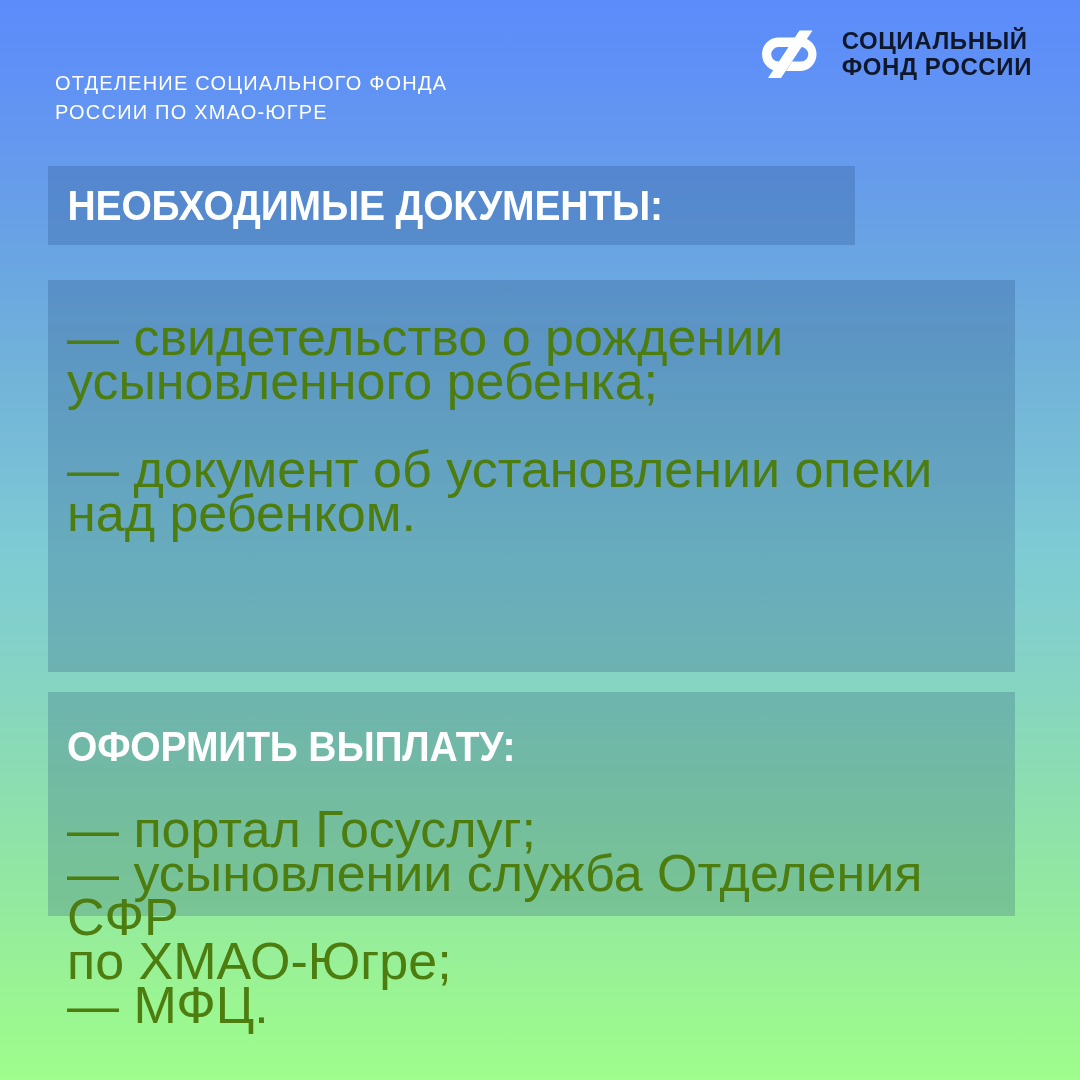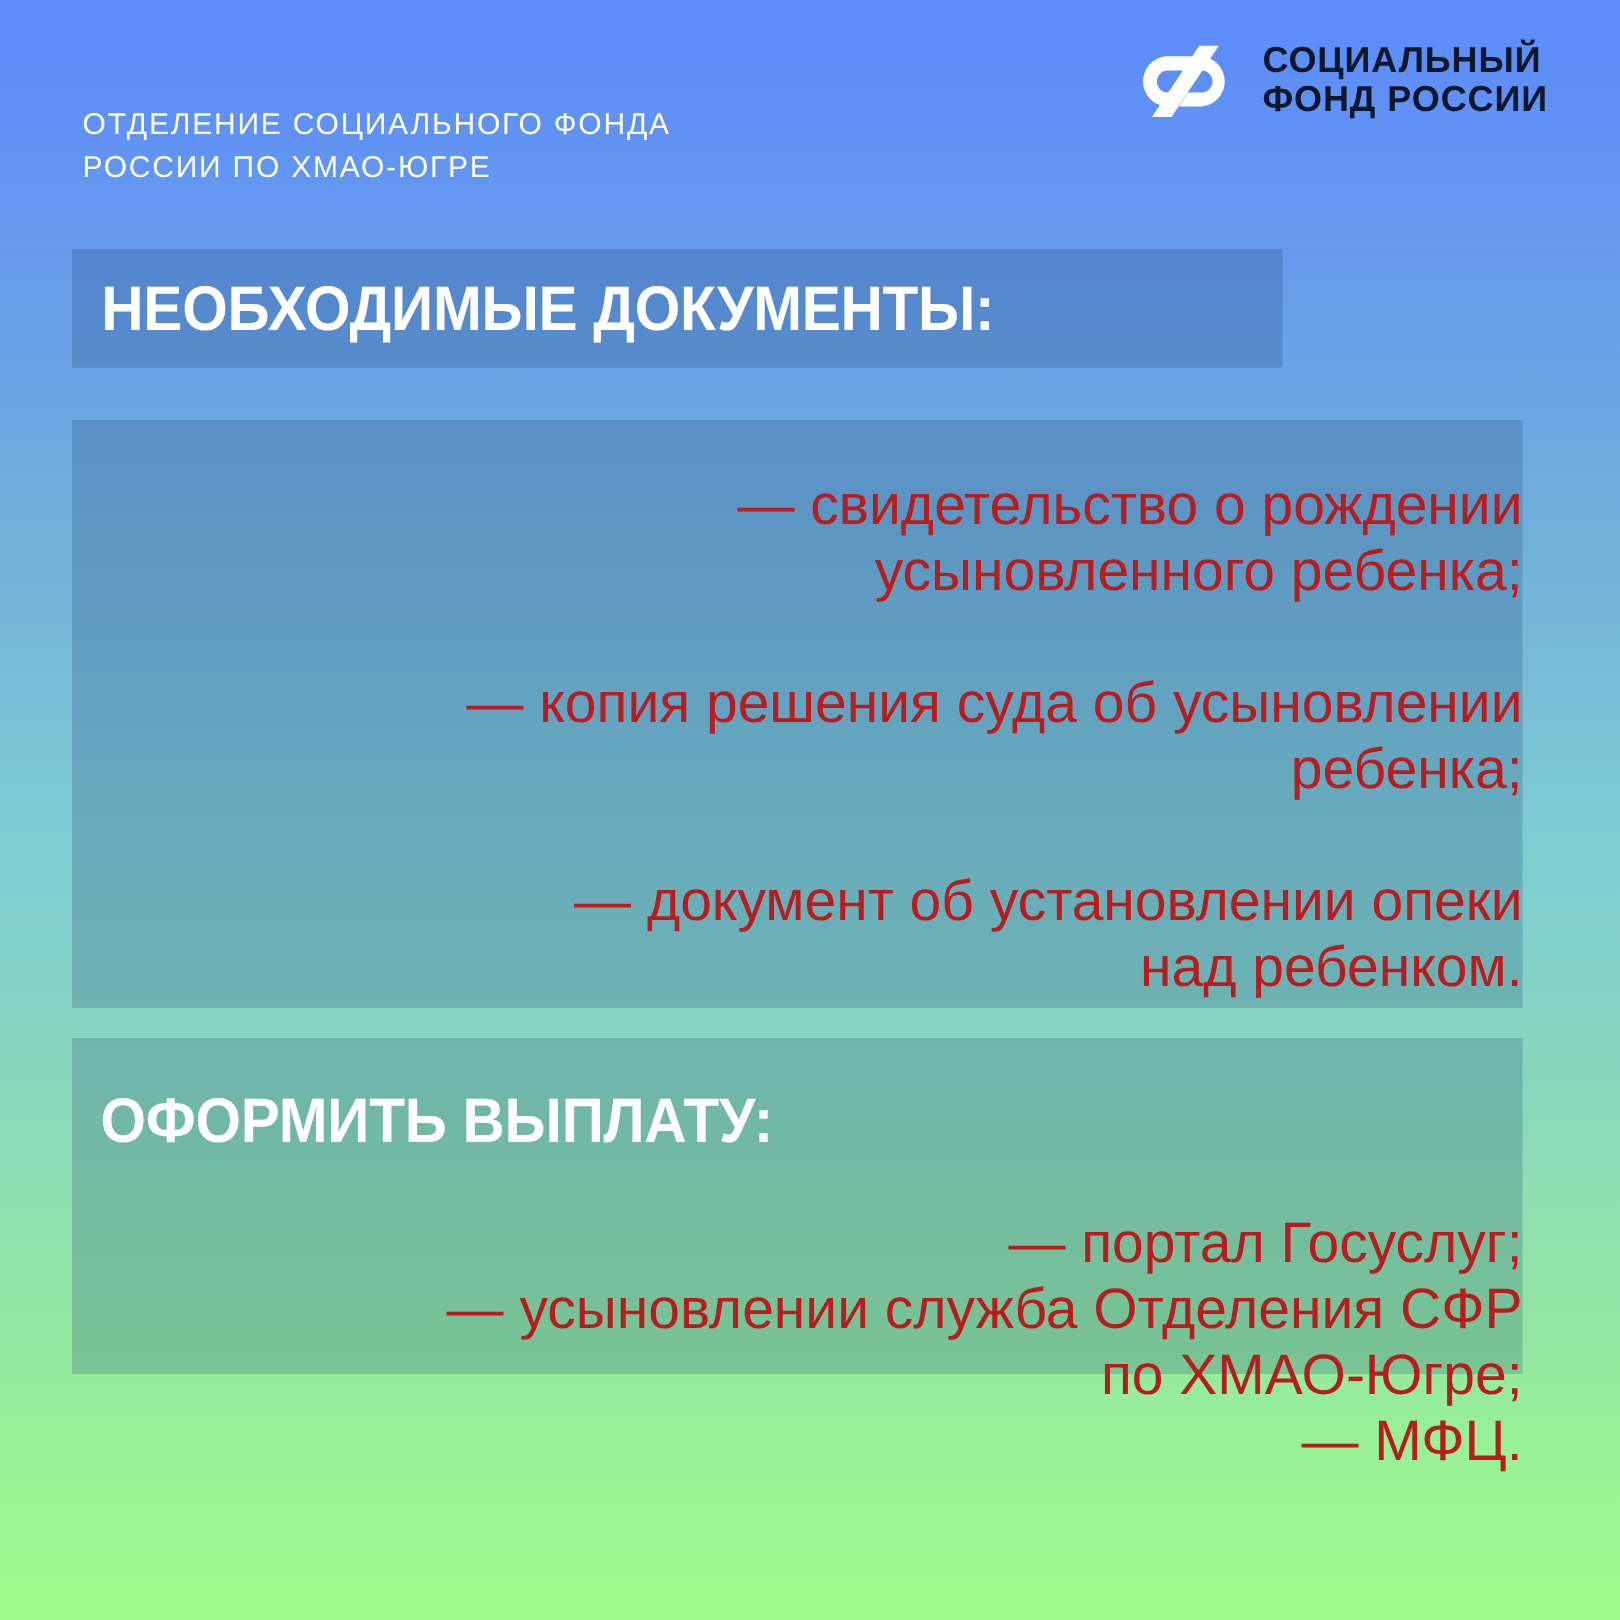--- a/index.html
+++ b/index.html
@@ -97,26 +97,25 @@
   }
 
   .panel-apply {
     left:48px; top:692px;
     width:967px; height:224px;
     padding:32px 0 0 19px;
   }
   .panel-apply .heading { margin-bottom:37px; }
 
   .body-text {
-    font-size:38px;
+    font-size:52px;
     line-height:44px;
     font-weight:400;
-    color:#b91c1c;
+    color:#4d7c0f;
     white-space:pre-line;
-    text-align:right;
   }
   .body-text.item { margin-bottom:44px; }
   .body-text.item:last-child { margin-bottom:0; }
 </style>
 </head>
 <body>
 
 <div class="header">
 
   <div class="org-title">ОТДЕЛЕНИЕ СОЦИАЛЬНОГО ФОНДА
@@ -137,22 +136,20 @@
   </div>
 </div>
 
 <div class="panel panel-title-bar">
   <div class="heading">НЕОБХОДИМЫЕ ДОКУМЕНТЫ:</div>
 </div>
 
 <div class="panel panel-docs">
   <div class="body-text item">— свидетельство о рождении
 усыновленного ребенка;</div>
-  <div class="body-text item">— копия решения суда об усыновлении
-ребенка;</div>
   <div class="body-text item">—  документ об установлении опеки
 над ребенком.</div>
 </div>
 
 <div class="panel panel-apply">
   <div class="heading">ОФОРМИТЬ ВЫПЛАТУ:</div>
   <div class="body-text">— портал Госуслуг;
 — усыновлении служба Отделения СФР
 по ХМАО-Югре;
 — МФЦ.</div>

